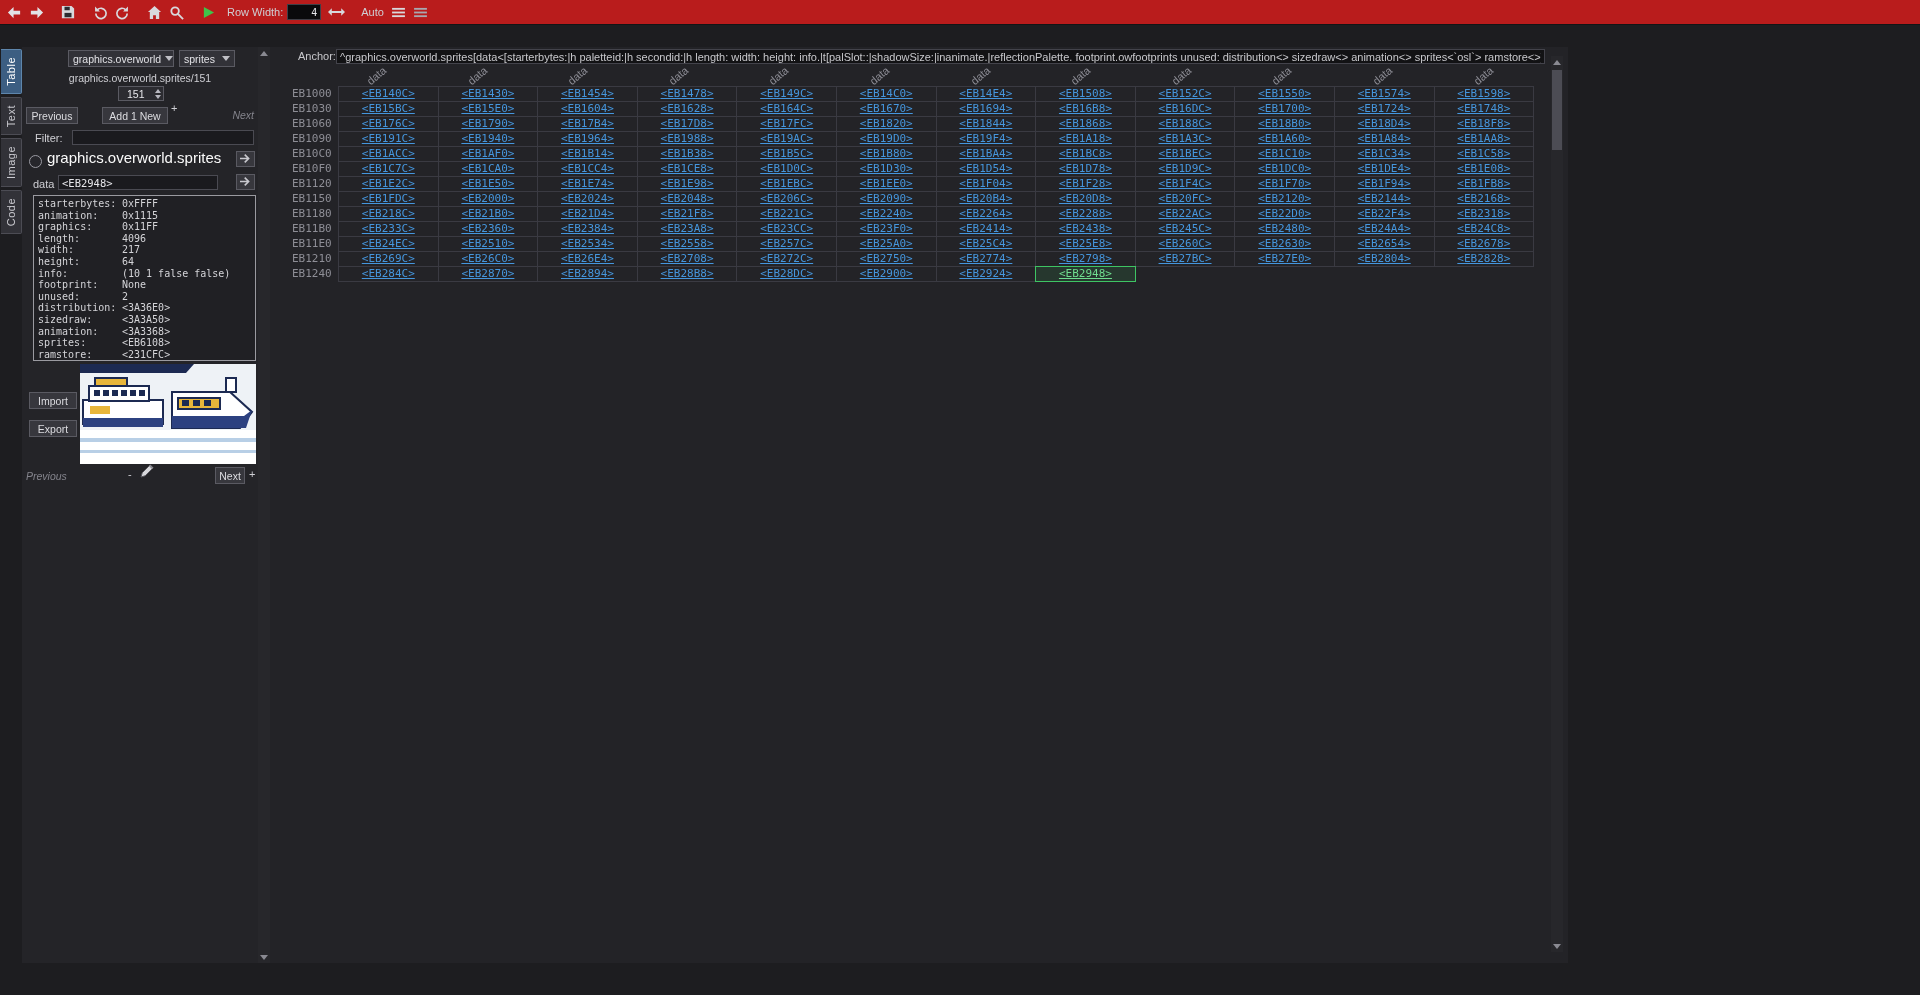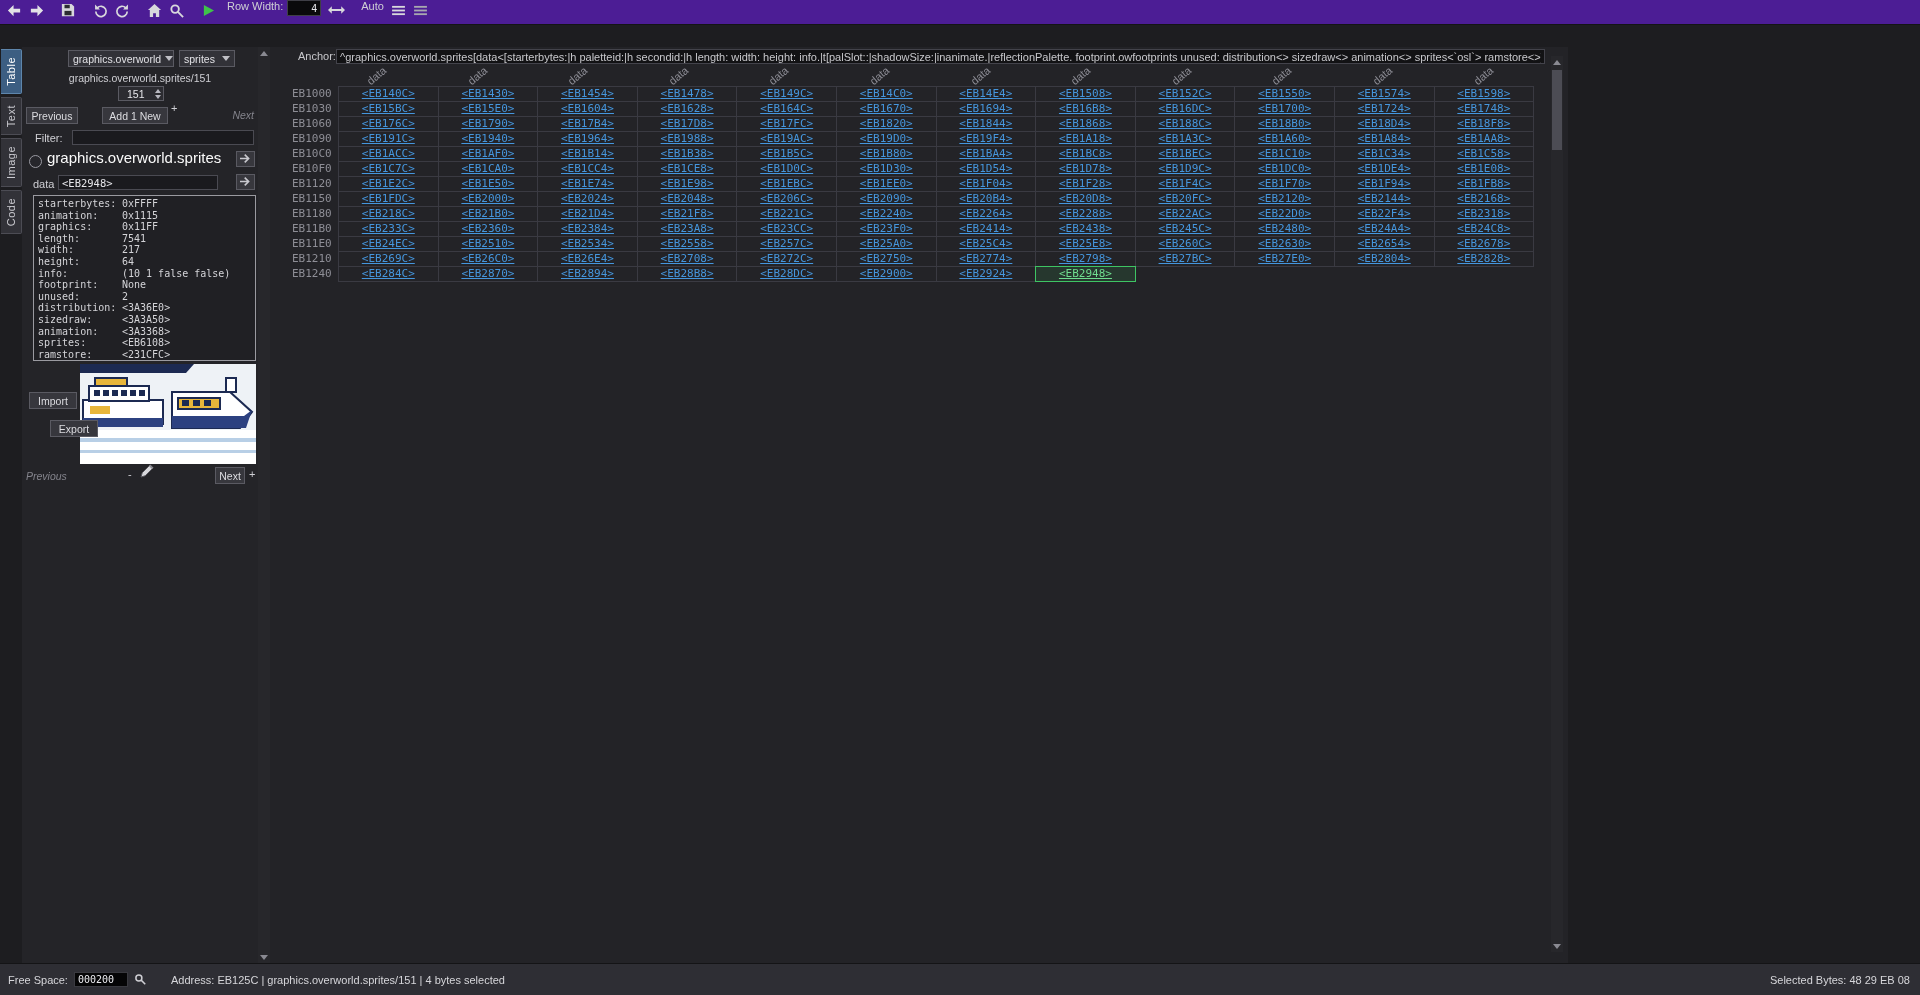--- a/index.html
+++ b/index.html
@@ -1,20 +1,20 @@
 <!DOCTYPE html>
 <html><head>
 <meta charset="utf-8">
 <style>
   html,body{margin:0;padding:0;background:#1d1d20;}
   body{width:1920px;height:995px;overflow:hidden;font-family:"Liberation Sans",sans-serif;color:#d8d8dc;}
   .app{position:relative;width:1920px;height:995px;background:#1d1d20;}
 
   
-  .toolbar{position:absolute;left:0;top:0;width:100%;height:25px;background:#4c1d95;border-bottom:1px solid #141416;display:flex;align-items:flex-start;padding-left:3px;box-sizing:border-box;}
+  .toolbar{position:absolute;left:0;top:0;width:100%;height:25px;background:#b91c1c;border-bottom:1px solid #141416;display:flex;align-items:center;padding-left:3px;box-sizing:border-box;}
   .tbtn{width:22px;height:20px;display:flex;align-items:center;justify-content:center;flex:0 0 auto;cursor:default;}
   .tbtn svg{display:block;}
   .tgap{width:10px;flex:0 0 auto;}
   .tlabel{font-size:11px;color:#cfcfd4;margin:0 4px 0 8px;flex:0 0 auto;}
   .tinput{width:26px;height:14px;background:#0a0a0c;border:1px solid #3f3f47;color:#e6e6ea;font-size:10px;text-align:right;padding:0 3px;flex:0 0 auto;font-family:"DejaVu Sans Mono",monospace;}
 
   
   .tabbar{position:absolute;left:0;top:25px;width:100%;height:22px;background:#222226;display:flex;align-items:flex-end;}
   .tab{height:20px;margin-left:2px;padding:0 7px;background:#2e2e35;border:1px solid #50505a;border-bottom:none;display:flex;align-items:center;gap:7px;font-size:11.5px;color:#f0f0f2;}
   .tab-close{color:#9a9aa2;font-size:12px;line-height:10px;}
@@ -50,21 +50,21 @@
   .goto-btn{position:absolute;width:19px;height:16px;background:#37373d;border:1px solid #5a5a62;display:flex;align-items:center;justify-content:center;box-sizing:border-box;}
   .g1{left:214px;top:104px;}
   .g2{left:214px;top:127px;}
   .data-label{position:absolute;left:11px;top:131px;font-size:11px;color:#cfcfd4;}
   .data-input{position:absolute;left:36px;top:128px;width:160px;height:15px;background:#1a1a1e;border:1px solid #4a4a52;box-sizing:border-box;color:#e6e6ea;font-size:10.5px;font-family:"DejaVu Sans Mono",monospace;padding:0 3px;}
   .props{position:absolute;left:11px;top:148px;width:223px;height:166px;border:1px solid #9a9aa0;background:#202024;box-sizing:border-box;padding:2px 0 0 4px;overflow:hidden;}
   .prop-row{height:11.6px;font-family:"DejaVu Sans Mono",monospace;font-size:10px;color:#d4d4d8;white-space:pre;}
   .prop-key{display:inline-block;width:84px;}
   .sprite-preview{position:absolute;left:58px;top:317px;width:176px;height:100px;background:#fff;}
   .import-btn{position:absolute;left:7px;top:345px;width:48px;height:17px;}
-  .export-btn{position:absolute;left:7px;top:373px;width:48px;height:17px;margin-left:21px;}
+  .export-btn{position:absolute;left:7px;top:373px;width:48px;height:17px;}
   .nav-prev-dim{position:absolute;left:4px;top:423px;font-size:10.5px;color:#84848c;font-style:italic;}
   .minus-mini{position:absolute;left:106px;top:421px;font-size:11px;color:#cfcfd4;}
   .pencil-btn{position:absolute;left:114px;top:415px;width:22px;height:22px;display:flex;align-items:center;justify-content:center;}
   .nav-next-btn{position:absolute;left:193px;top:420px;width:30px;height:17px;}
   .plus-mini2{position:absolute;left:227px;top:421px;font-size:11px;color:#cfcfd4;}
 
   
   .vscroll{position:absolute;width:12px;background:#27272b;display:flex;flex-direction:column;}
   .sb-btn{height:12px;display:flex;align-items:center;justify-content:center;flex:0 0 auto;}
   .sb-track{flex:1;position:relative;}
@@ -251,21 +251,21 @@
     <div class="goto-btn g2">
         <span><svg width="13" height="11" viewBox="0 0 16 14">
             <path d="M1 7h10M7 2l5 5-5 5" stroke="#c8c8ce" stroke-width="2" fill="none"></path>
           </svg></span>
       </div>
 
     <div class="props">
         <div class="prop-row"><span class="prop-key">starterbytes:</span><span>0xFFFF</span></div>
         <div class="prop-row"><span class="prop-key">animation:</span><span>0x1115</span></div>
         <div class="prop-row"><span class="prop-key">graphics:</span><span>0x11FF</span></div>
-        <div class="prop-row"><span class="prop-key">length:</span><span>7541</span></div>
+        <div class="prop-row"><span class="prop-key">length:</span><span>4096</span></div>
         <div class="prop-row"><span class="prop-key">width:</span><span>217</span></div>
         <div class="prop-row"><span class="prop-key">height:</span><span>64</span></div>
         <div class="prop-row"><span class="prop-key">info:</span><span>(10 1 false false)</span></div>
         <div class="prop-row"><span class="prop-key">footprint:</span><span>None</span></div>
         <div class="prop-row"><span class="prop-key">unused:</span><span>2</span></div>
         <div class="prop-row"><span class="prop-key">distribution:</span><span>&lt;3A36E0&gt;</span></div>
         <div class="prop-row"><span class="prop-key">sizedraw:</span><span>&lt;3A3A50&gt;</span></div>
         <div class="prop-row"><span class="prop-key">animation:</span><span>&lt;3A3368&gt;</span></div>
         <div class="prop-row"><span class="prop-key">sprites:</span><span>&lt;EB6108&gt;</span></div>
         <div class="prop-row"><span class="prop-key">ramstore:</span><span>&lt;231CFC&gt;</span></div>
@@ -568,27 +568,14 @@
         </div>
       <div class="sb-track">
           <div class="sb-thumb"></div>
         </div>
       <div class="sb-btn">
           <i class="tri-dn"></i>
         </div>
     </div>
   </div>
 
-  <div class="statusbar">
-    <span class="fs-label">Free Space:</span>
-    <input class="fs-input" value="000200" style="">
-    <div class="sbtn">
-        <span><svg width="12" height="12" viewBox="0 0 16 16">
-            <circle cx="6.5" cy="6.5" r="4" fill="none" stroke="#cfcfd4" stroke-width="2"></circle>
-            <path d="M9.5 9.5L15 15" stroke="#cfcfd4" stroke-width="2"></path>
-          </svg></span>
-      </div>
-    <span class="addr-text">Address: EB125C | graphics.overworld.sprites/151 | 4 bytes selected</span>
-    <span class="spacer"></span>
-    <span class="sel-bytes">Selected Bytes: 48 29 EB 08</span>
-  </div>
 
 </div>
 
 </body></html>

